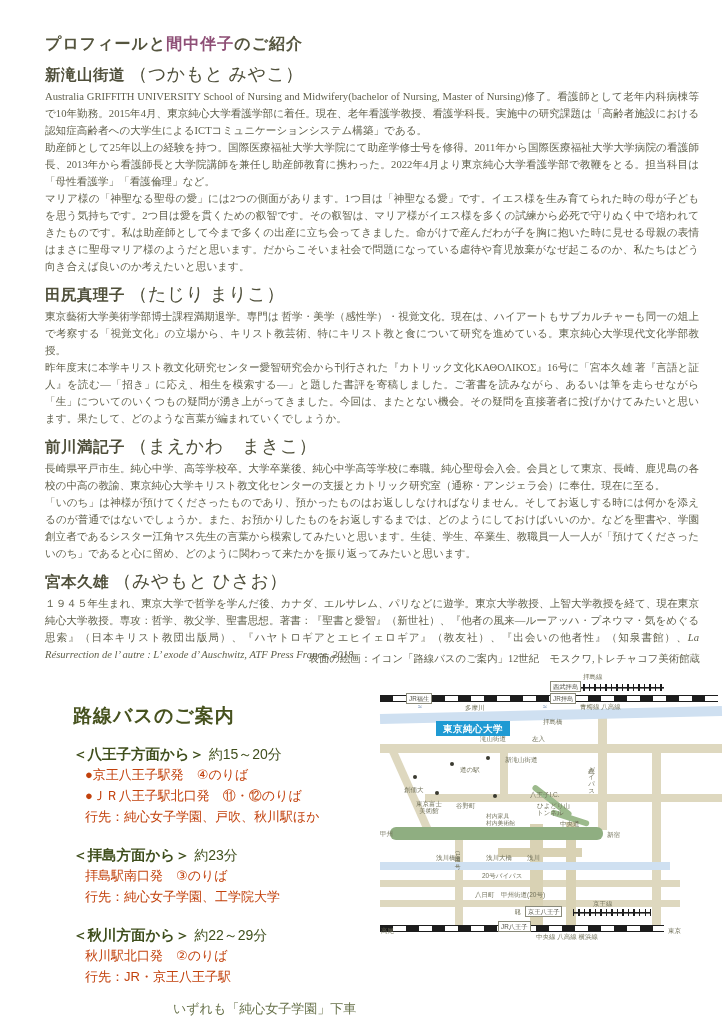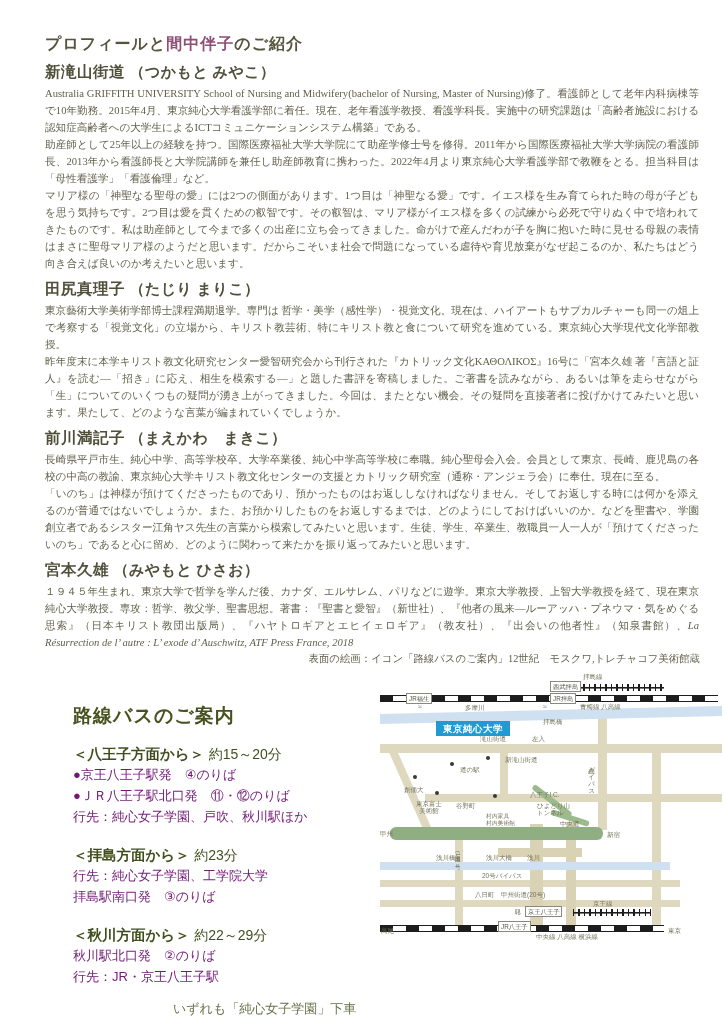--- a/index.html
+++ b/index.html
@@ -3,34 +3,34 @@
 <meta charset="utf-8">
 <style>
   html,body{margin:0;padding:0;background:#fff;}
   .page{position:relative;width:724px;height:1024px;background:#ffffff;overflow:hidden;
         font-family:"Liberation Serif","DejaVu Serif",serif;}
   
   .profiles{position:absolute;left:45px;top:34px;width:654px;color:#5f5f4a;}
   .doc-title{font-size:16px;font-weight:bold;letter-spacing:1px;color:#55553e;margin:0 0 6px 0;}
   .doc-title .hl{color:#8e4f76;}
   .profile h3{font-size:15.5px;font-weight:bold;color:#4f4f3a;margin:7px 0 2px 0;letter-spacing:.5px;}
-  .profile h3 .kana{font-size:15px;font-weight:bold;}
+  .profile h3 .kana{font-size:18px;font-weight:normal;}
   .profile p{font-size:10.6px;line-height:17px;margin:0;text-align:justify;}
   .profile p i{font-style:italic;}
   
   .note{position:absolute;left:45px;top:651px;width:655px;text-align:right;
         font-size:10.4px;line-height:15.5px;color:#5f5f4a;}
   
   .bus{position:absolute;left:73px;top:703px;width:315px;
        font-family:"Liberation Sans","DejaVu Sans",sans-serif;color:#68724b;}
   .bus-heading{font-size:19px;font-weight:bold;color:#47521f;margin:0 0 16px 0;letter-spacing:1px;}
   .bus-route{margin-bottom:19px;}
   .bus-route .area{font-size:14.5px;font-weight:bold;color:#3f4e1c;}
   .bus-route .dur{font-size:14px;color:#3f4e1c;}
-  .bus-route .bline{font-size:13px;line-height:21px;color:#701a75;}
+  .bus-route .bline{font-size:13px;line-height:21px;color:#c2410c;margin-left:12px;}
   .bus-footer{font-size:13px;color:#68724b;margin-left:100px;margin-top:-6px;}
   
   .map{position:absolute;left:380px;top:672px;width:342px;height:292px;
        font-family:"Liberation Sans","DejaVu Sans",sans-serif;font-size:6.5px;color:#73735c;}
   .map *{position:absolute;}
   .road{background:#ded8bf;z-index:0;}
   .blob{background:#d9d2b4;z-index:0;}
   .river{background:#cfe0f1;z-index:1;}
   .hwy{background:#8fae81;border-radius:6px;z-index:1;}
   .gcurve{background:#9cba8c;border-radius:5px;z-index:1;}
@@ -89,22 +89,22 @@
     <h2 class="bus-heading">路線バスのご案内</h2>
     <div id="bus-routes">
         <div class="bus-route">
           <div><span class="area">＜八王子方面から＞</span> <span class="dur">約15～20分</span></div>
           <div class="bline">●京王八王子駅発　④のりば</div>
           <div class="bline">●ＪＲ八王子駅北口発　⑪・⑫のりば</div>
           <div class="bline">行先：純心女子学園、戸吹、秋川駅ほか</div>
         </div>
         <div class="bus-route">
           <div><span class="area">＜拝島方面から＞</span> <span class="dur">約23分</span></div>
+          <div class="bline">拝島駅南口発　③のりば</div>
           <div class="bline">行先：純心女子学園、工学院大学</div>
-          <div class="bline">拝島駅南口発　③のりば</div>
         </div>
         <div class="bus-route">
           <div><span class="area">＜秋川方面から＞</span> <span class="dur">約22～29分</span></div>
           <div class="bline">秋川駅北口発　②のりば</div>
           <div class="bline">行先：JR・京王八王子駅</div>
         </div>
       </div>
     <div class="bus-footer">いずれも「純心女子学園」下車</div>
   </div>
 

